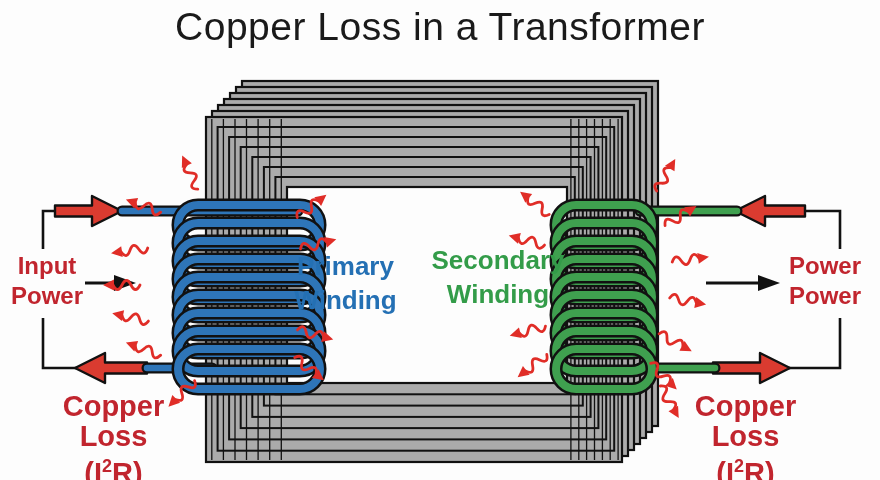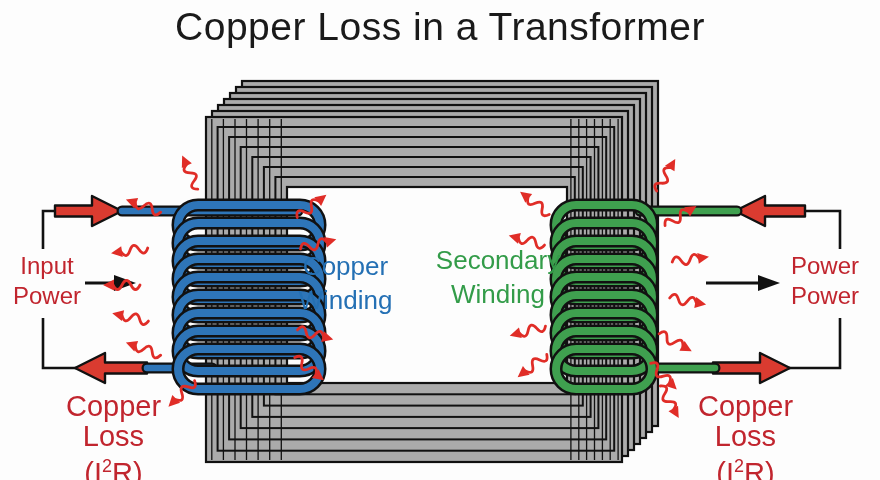--- a/index.html
+++ b/index.html
@@ -7,21 +7,21 @@
     position:relative;width:880px;height:480px;overflow:hidden;
     background:var(--background,#fdfdfd);
     font-family:"Liberation Sans",sans-serif;
     padding-left:16px;
   }
   .stage svg{position:absolute;left:0;top:0;}
   .title{
     position:absolute;left:0;top:5px;width:880px;text-align:center;
     font-size:39px;font-weight:400;letter-spacing:0.5px;color:var(--title-text,#1a1a1a);
   }
-  .lbl{position:absolute;text-align:center;}
+  .lbl{position:absolute;text-align:center;font-weight:bold;}
   .power-lbl{font-size:24px;line-height:30px;color:var(--power-label-red,#c1252e);}
   .loss-lbl{font-size:29px;line-height:30px;color:var(--copper-loss-red,#c1252e);}
   .loss-lbl sup{font-size:0.62em;vertical-align:super;}
   .primary-lbl{font-size:26px;line-height:34px;color:var(--primary-blue,#2470b4);}
   .secondary-lbl{font-size:26px;line-height:34px;color:var(--secondary-green,#339c49);}
 
   
   .core-plate{fill:var(--core-gray,#ababab);stroke:var(--outline-black,#111);stroke-width:2.2;}
   .core-window{fill:var(--background,#fdfdfd);stroke:var(--outline-black,#111);stroke-width:2.2;}
   .core-ring{fill:none;stroke:var(--outline-black,#111);stroke-width:2;}
@@ -206,21 +206,21 @@
     <div>Input</div>
     <div>Power</div>
   </div>
 
   <div class="lbl power-lbl" style="left:770px;top:251px;width:110px;">
     <div>Power</div>
     <div>Power</div>
   </div>
 
   <div class="lbl primary-lbl" style="left:278px;top:249px;width:135px;">
-    <div>Copper</div>
+    <div>Primary</div>
     <div>Winding</div>
   </div>
 
   <div class="lbl secondary-lbl" style="left:428px;top:243px;width:140px;">
     <div>Secondary</div>
     <div>Winding</div>
   </div>
 
   <div class="lbl loss-lbl" style="left:36px;top:391px;width:155px;">
     <div>Copper Loss</div>

